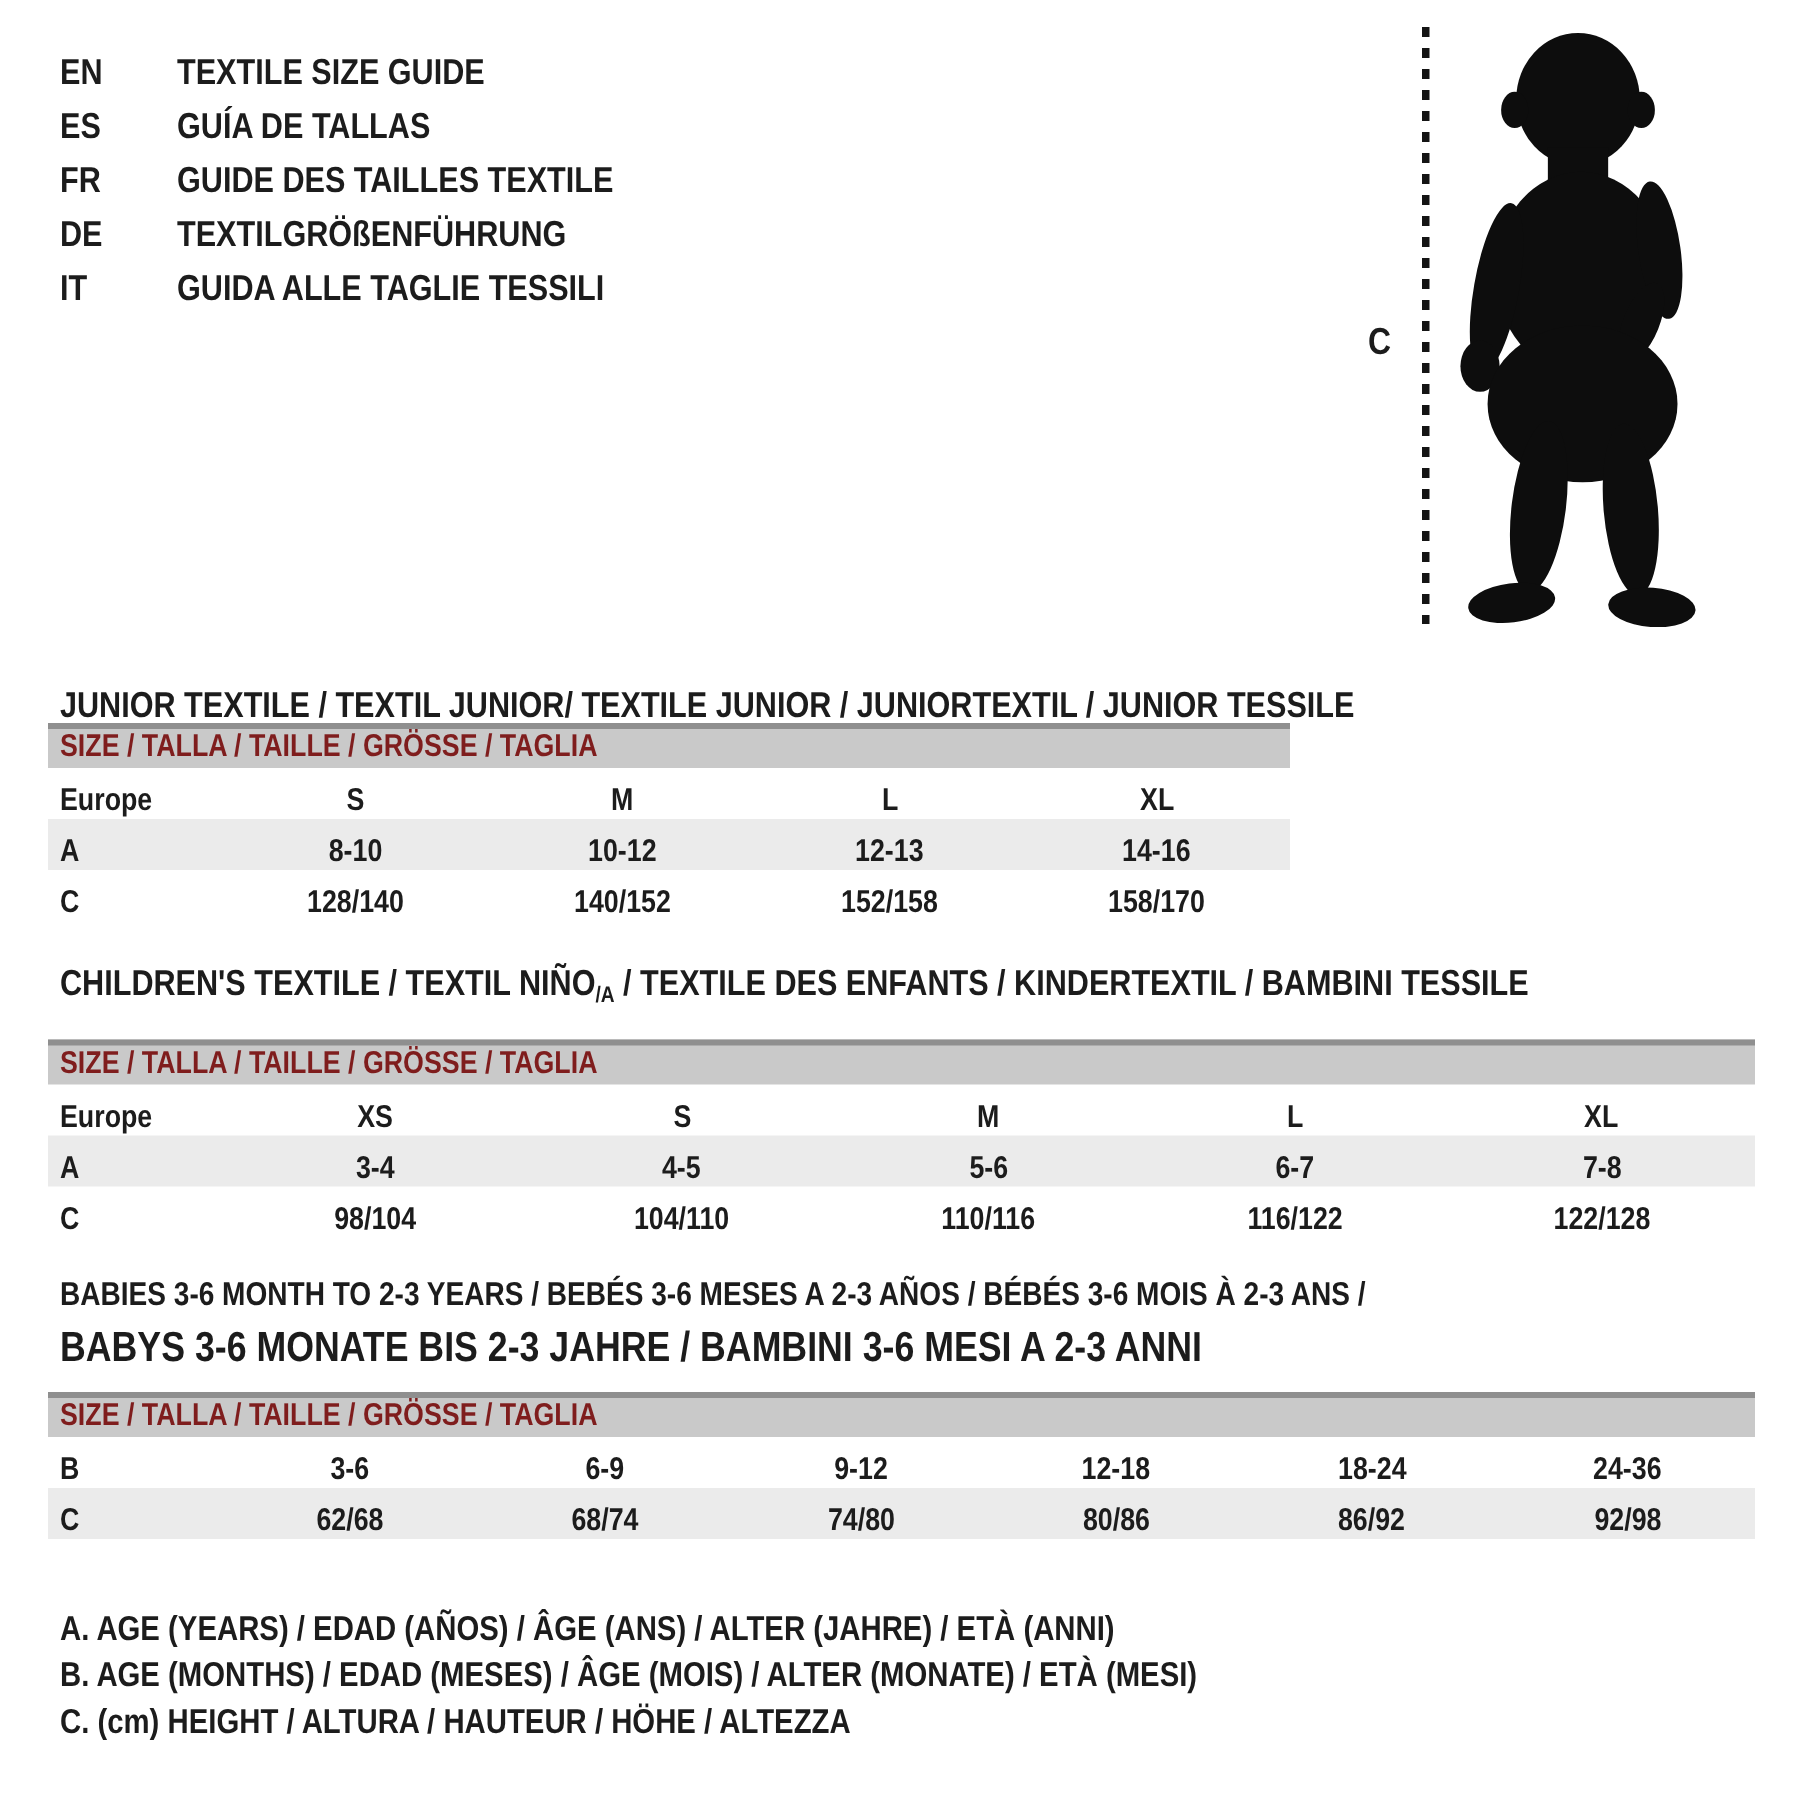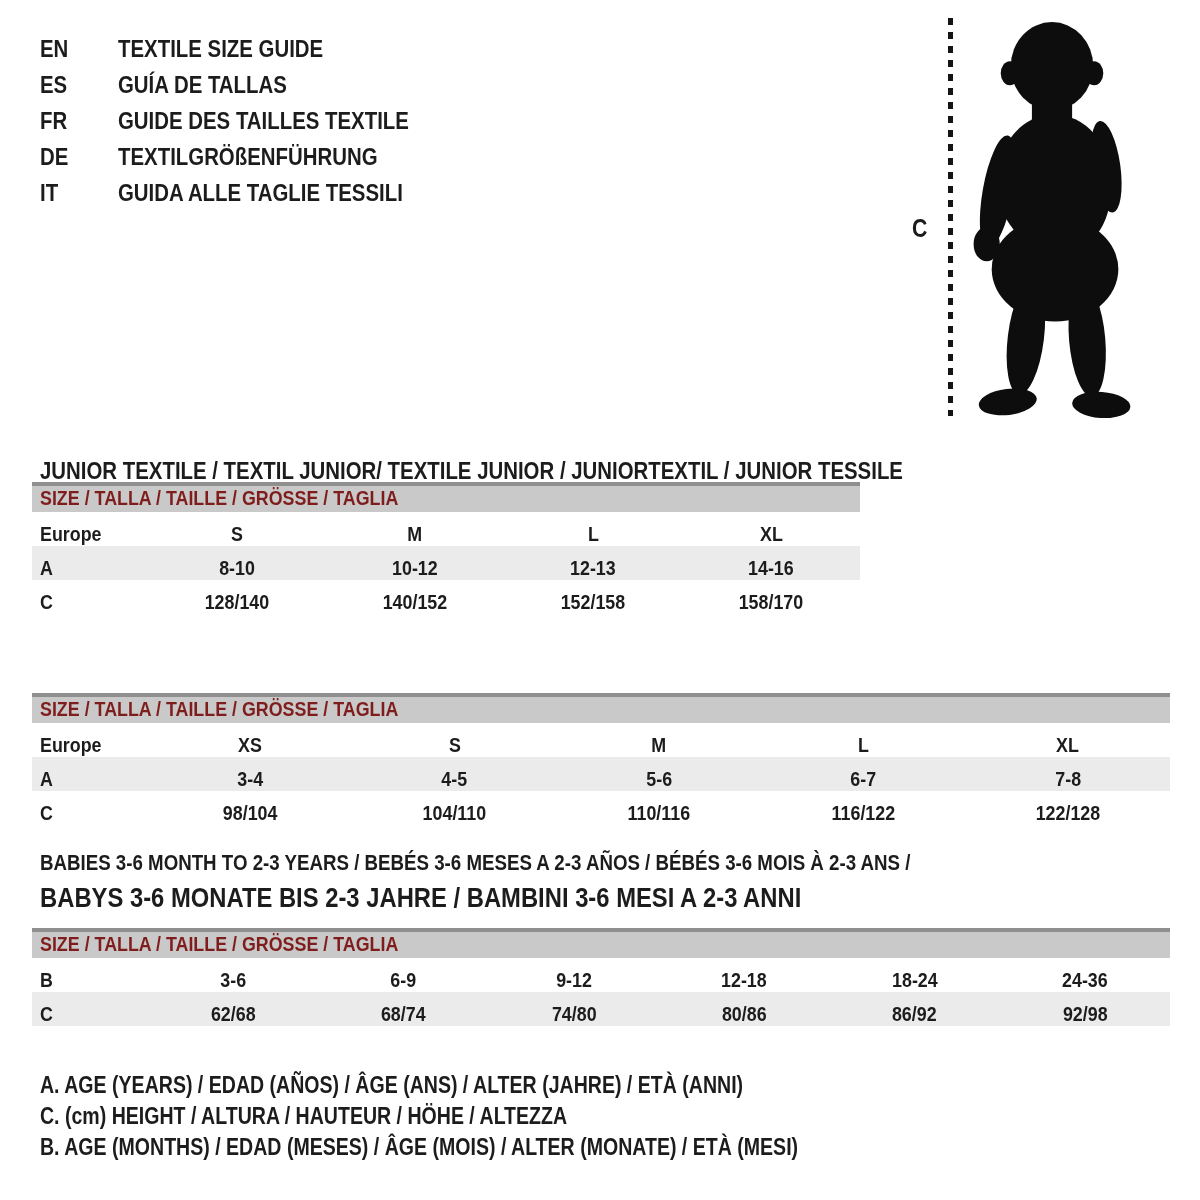--- a/index.html
+++ b/index.html
@@ -102,20 +102,23 @@
         <div class="trow">
           <div class="tcell labelcell"><span class="cond">C</span></div>
           <div class="tcell"><span class="cond c">128/140</span></div>
           <div class="tcell"><span class="cond c">140/152</span></div>
           <div class="tcell"><span class="cond c">152/158</span></div>
           <div class="tcell"><span class="cond c">158/170</span></div>
         </div>
       </div>
   </div>
 
+  <div class="stitle" style="top:644px;">
+    <span class="cond"><span>CHILDREN'S TEXTILE / TEXTIL NIÑO</span><span class="subsc">/A</span><span> / TEXTILE DES ENFANTS / KINDERTEXTIL / BAMBINI TESSILE</span></span>
+  </div>
   <div class="tablewrap" style="top:693px; width:1138px;">
     <div class="sizeband">
       <span class="cond">SIZE / TALLA / TAILLE / GRÖSSE / TAGLIA</span>
     </div>
     <div>
         <div class="trow">
           <div class="tcell labelcell"><span class="cond">Europe</span></div>
           <div class="tcell"><span class="cond c">XS</span></div>
           <div class="tcell"><span class="cond c">S</span></div>
           <div class="tcell"><span class="cond c">M</span></div>
@@ -168,17 +171,17 @@
           <div class="tcell"><span class="cond c">74/80</span></div>
           <div class="tcell"><span class="cond c">80/86</span></div>
           <div class="tcell"><span class="cond c">86/92</span></div>
           <div class="tcell"><span class="cond c">92/98</span></div>
         </div>
       </div>
   </div>
 
   <div class="footnotes">
     <div class="footnote"><span class="cond">A. AGE (YEARS) / EDAD (AÑOS) / ÂGE (ANS) / ALTER (JAHRE) / ETÀ (ANNI)</span></div>
+    <div class="footnote"><span class="cond">B. AGE (MONTHS) / EDAD (MESES) / ÂGE (MOIS) / ALTER (MONATE) / ETÀ (MESI)</span></div>
     <div class="footnote"><span class="cond">C. (cm) HEIGHT / ALTURA / HAUTEUR / HÖHE / ALTEZZA</span></div>
-    <div class="footnote"><span class="cond">B. AGE (MONTHS) / EDAD (MESES) / ÂGE (MOIS) / ALTER (MONATE) / ETÀ (MESI)</span></div>
   </div>
 
 </div>
 
 </body></html>

